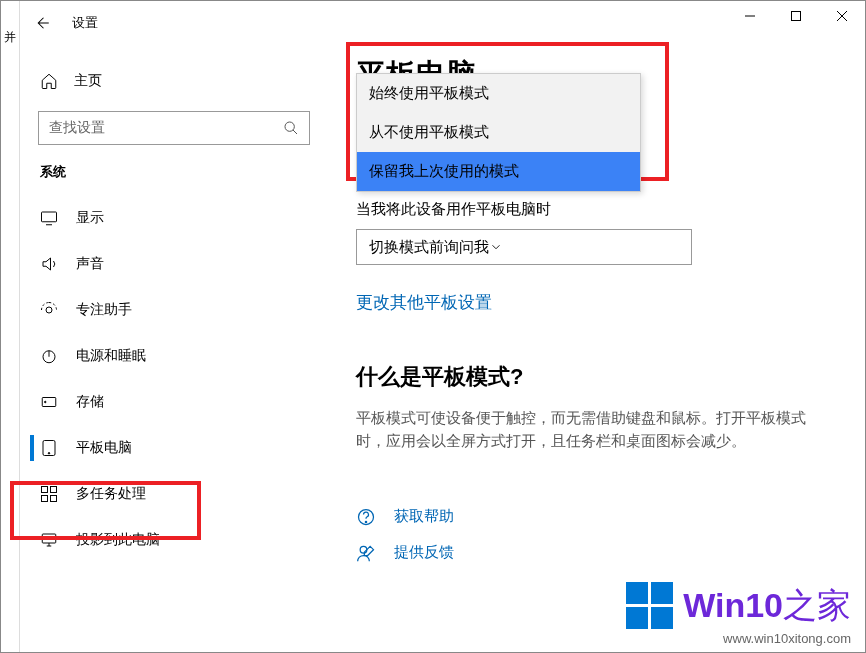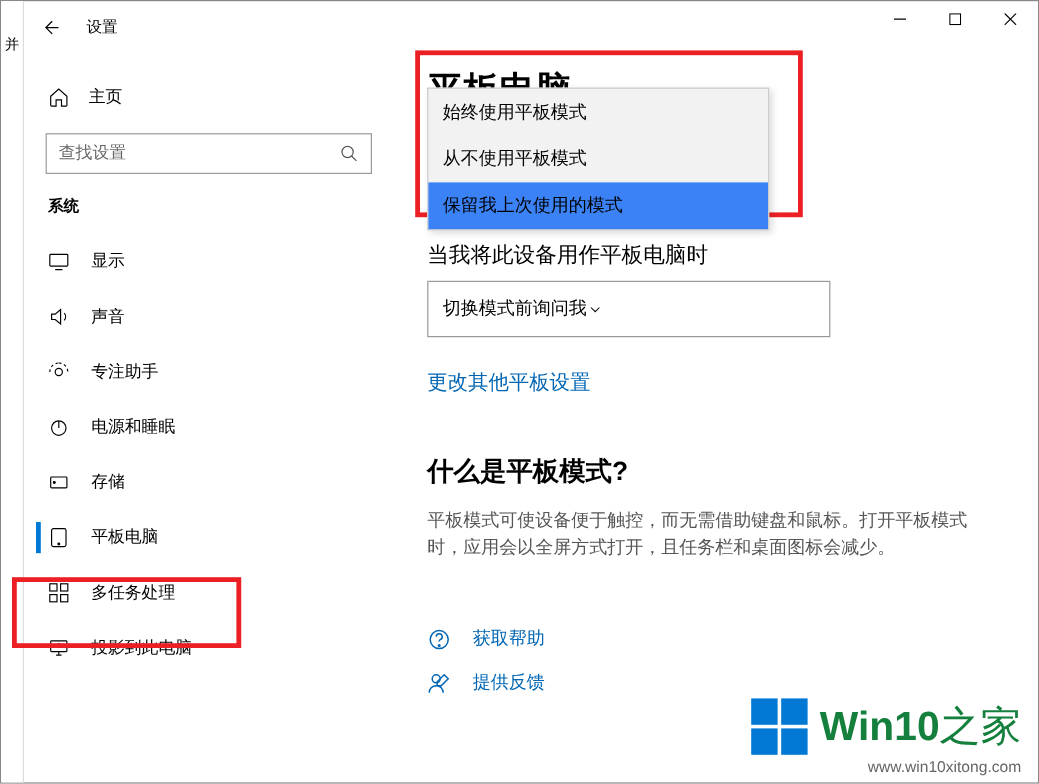--- a/index.html
+++ b/index.html
@@ -33,39 +33,39 @@
 
 .main { position: absolute; left: 355px; top: 54px; right: 10px; bottom: 0; }
 .page-title { font-size: 30px; font-weight: 600; margin-bottom: 14px; }
 .page-title.covered { position: relative; }
 
 
 .dropdown-open { position: absolute; left: 0; top: 18px; width: 285px; background: #f2f2f2; border: 1px solid #ccc; box-shadow: 2px 2px 6px rgba(0,0,0,0.15); z-index: 5; }
 .dropdown-open .opt { padding: 10px 12px; font-size: 15px; }
 .dropdown-open .opt.sel { background: #3b82f6; }
 
-.sublabel { font-size: 18px; margin-top: 104px; margin-bottom: 10px; }
-.select-closed { width: 336px; height: 47px; border: 1px solid #999; display: flex; align-items: center; padding: 0 12px; font-size: 15px; }
+.sublabel { font-size: 15px; margin-top: 104px; margin-bottom: 10px; }
+.select-closed { width: 336px; height: 36px; border: 1px solid #999; display: flex; align-items: center; padding: 0 12px; font-size: 15px; }
 
 .link { color: #0066b4; font-size: 17px; margin-top: 26px; display: inline-block; }
 
 .h2 { font-size: 22px; font-weight: 600; margin-top: 48px; margin-bottom: 14px; }
 .para { color: #555; font-size: 15px; line-height: 1.55; max-width: 460px; }
 
 .help-row { display: flex; align-items: center; gap: 18px; margin-top: 54px; }
 .help-row + .help-row { margin-top: 16px; }
 .help-icon { color: #0066b4; width: 20px; }
 .help-link { color: #0066b4; font-size: 15px; }
 
 
 .watermark { position: absolute; right: 14px; bottom: 6px; text-align: right; }
 .wm-main { display: flex; align-items: center; gap: 10px; justify-content: flex-end; }
 .wm-logo { display: grid; grid-template-columns: 22px 22px; grid-template-rows: 22px 22px; gap: 3px; }
 .wm-logo div { background: #0078d4; }
-.wm-text { font-size: 34px; font-weight: 700; color: #15803d; }
+.wm-text { font-size: 34px; font-weight: 700; color: #6d28d9; }
 .wm-text span { font-weight: 400; }
 .wm-url { font-size: 13px; color: #666; margin-top: 2px; }
 
 svg { display: block; }
 </style>
 </head>
 <body>
 
 <div class="window">
 

